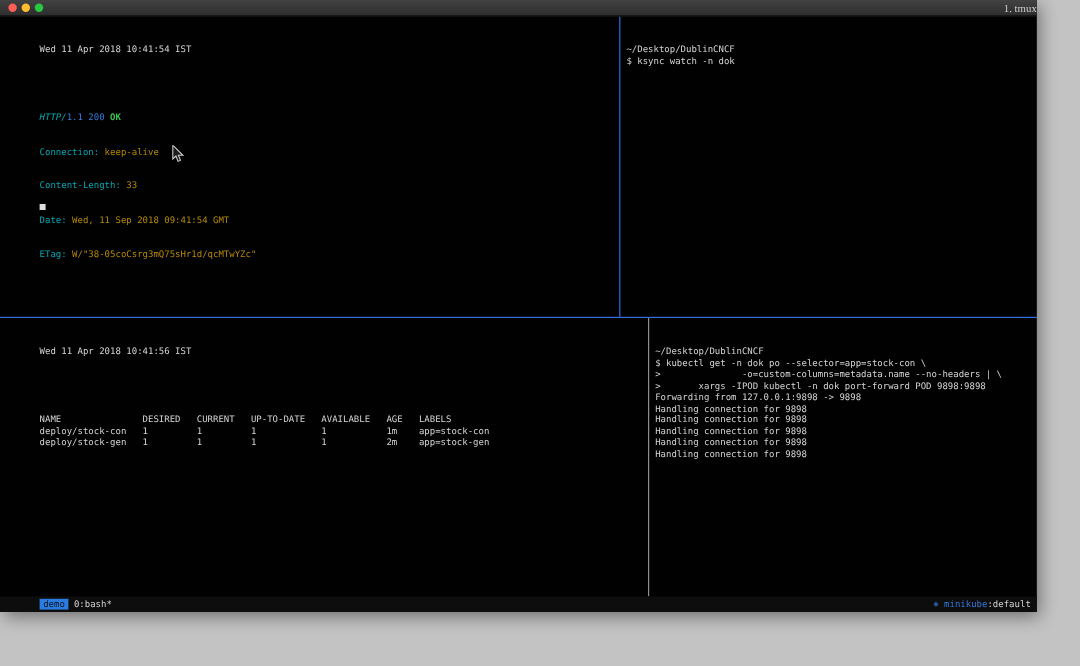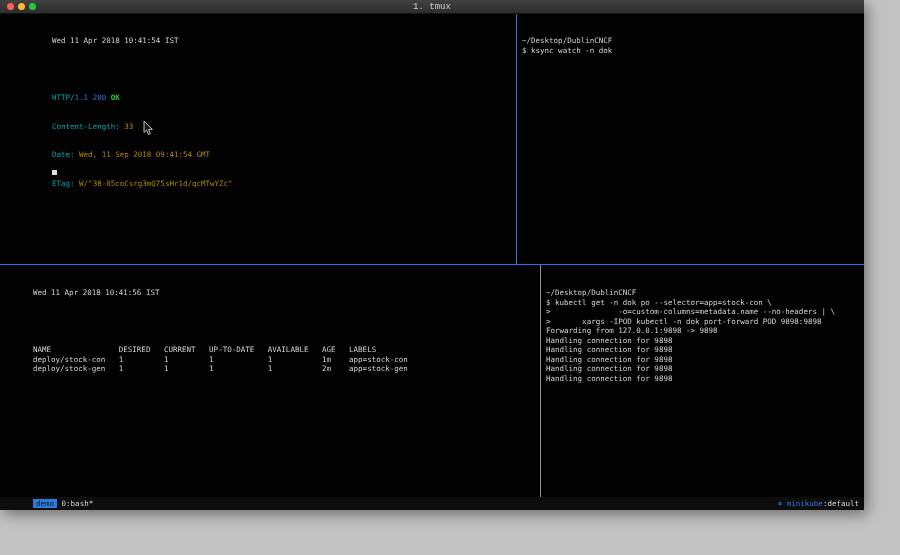--- a/index.html
+++ b/index.html
@@ -21,53 +21,53 @@
     position: absolute; left: 0; top: 0; width: 864px; height: 14px;
     background: linear-gradient(#424242, #2d2d2d);
     border-bottom: 1px solid #151515;
   }
   .traffic { position: absolute; left: 7px; top: 3px; display: flex; gap: 4px; }
   .dot { width: 7px; height: 7px; border-radius: 50%; display: inline-block; }
   .dot-red    { background: #ff5f57; }
   .dot-yellow { background: #febc2e; }
   .dot-green  { background: #28c840; }
   .title {
-    width: 100%; text-align: center;
-    font-family: Liberation Mono, monospace;
+    width: 100%; text-align: right;
+    font-family: Liberation Serif, serif;
     font-size: 9px; line-height: 14px; color: #cfcfcf;
   }
   .pane {
     position: absolute;
     font-size: 7.5px; line-height: 9.5px;
     color: #d4d4d4;
     white-space: pre;
     overflow: hidden;
   }
   .line  { height: 9.5px; }
   .block { white-space: pre; }
-  .pane-tl { left: 0;     top: 14px;  width: 516px; height: 250px; padding: 3px 0 0 33px; margin-left: 19px; }
+  .pane-tl { left: 0;     top: 14px;  width: 516px; height: 250px; padding: 3px 0 0 33px; }
   .pane-tr { left: 517px; top: 14px;  width: 347px; height: 250px; padding: 3px 0 0 5px;  }
   .pane-bl { left: 0;     top: 265px; width: 540px; height: 232px; padding: 4px 0 0 33px; }
   .pane-br { left: 541px; top: 265px; width: 323px; height: 232px; padding: 4px 0 0 5px;  }
   .vdiv-top    { position: absolute; left: 516px; top: 14px;  width: 1px; height: 250px; background: #2f6fe0; }
   .hdiv        { position: absolute; left: 0;     top: 264px; width: 864px; height: 1px; background: #2f6fe0; }
   .vdiv-bottom { position: absolute; left: 540px; top: 265px; width: 1px; height: 232px; background: #8d8d8d; }
   .statusbar {
     position: absolute; left: 0; top: 497px; width: 864px; height: 13px;
     background: #0d0d0d;
     display: flex; align-items: center; justify-content: space-between;
     padding: 0 5px 0 33px;
     font-size: 7.5px; color: #d4d4d4;
     white-space: pre;
   }
   .session-chip { background: #2b7ce0; color: #071522; padding: 0 3px; }
   
   .c-name  { color: #00a7b3; }
   .c-val   { color: #b58900; }
-  .st-proto{ color: #00a7b3; }
+  .st-proto{ color: #00a7b3; font-style: italic; }
   .st-num  { color: #3178d8; }
   .st-ok   { color: #39c24d; font-weight: bold; }
   .c-blue  { color: #3178d8; }
   .c-white { color: #d4d4d4; }
   .cursor-block {
     position: absolute; left: 33px; top: 156px;
     width: 5px; height: 4.5px; background: #dedede;
   }
   .mouse-cursor { position: absolute; left: 143px; top: 121px; }
 </style>
@@ -82,20 +82,21 @@
       <span class="dot dot-yellow"></span>
       <span class="dot dot-green"></span>
     </div>
     <div class="title">1. tmux</div>
   </div>
 
   <div class="pane pane-tl">
     <div class="line">Wed 11 Apr 2018 10:41:54 IST</div>
     <div class="line"></div>
     <div class="line"><span class="st-proto">HTTP/</span><span class="st-num">1.1</span><span> </span><span class="st-num">200</span><span> </span><span class="st-ok">OK</span></div>
+    <div class="line"><span class="c-name">Connection:</span><span class="c-val"> keep-alive</span></div>
     <div class="line"><span class="c-name">Content-Length:</span><span class="c-val"> 33</span></div>
     <div class="line"><span class="c-name">Date:</span><span class="c-val"> Wed, 11 Sep 2018 09:41:54 GMT</span></div>
     <div class="line"><span class="c-name">ETag:</span><span class="c-val"> W/"38-05coCsrg3mQ75sHr1d/qcMTwYZc"</span></div>
     
     
     
     
     
     
     

